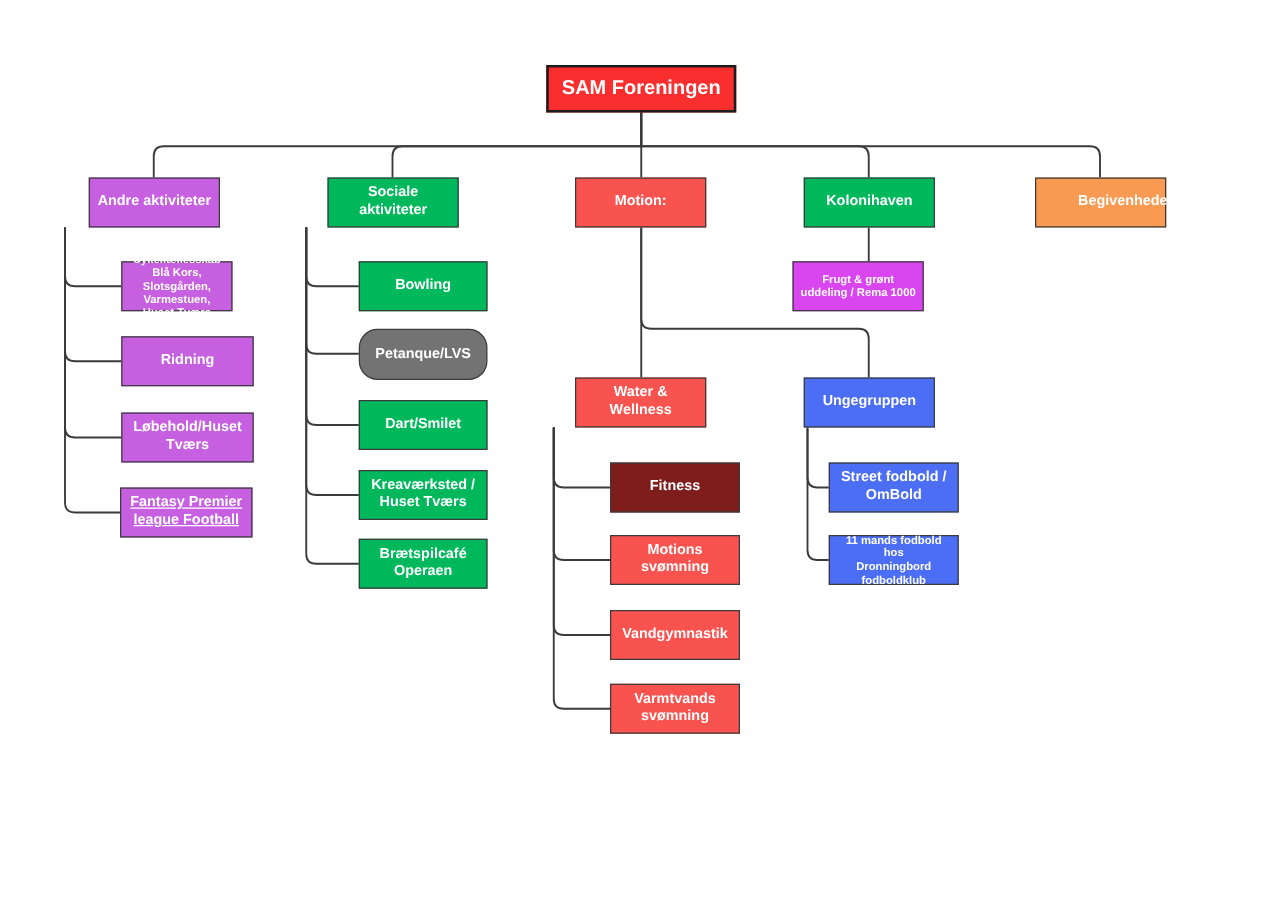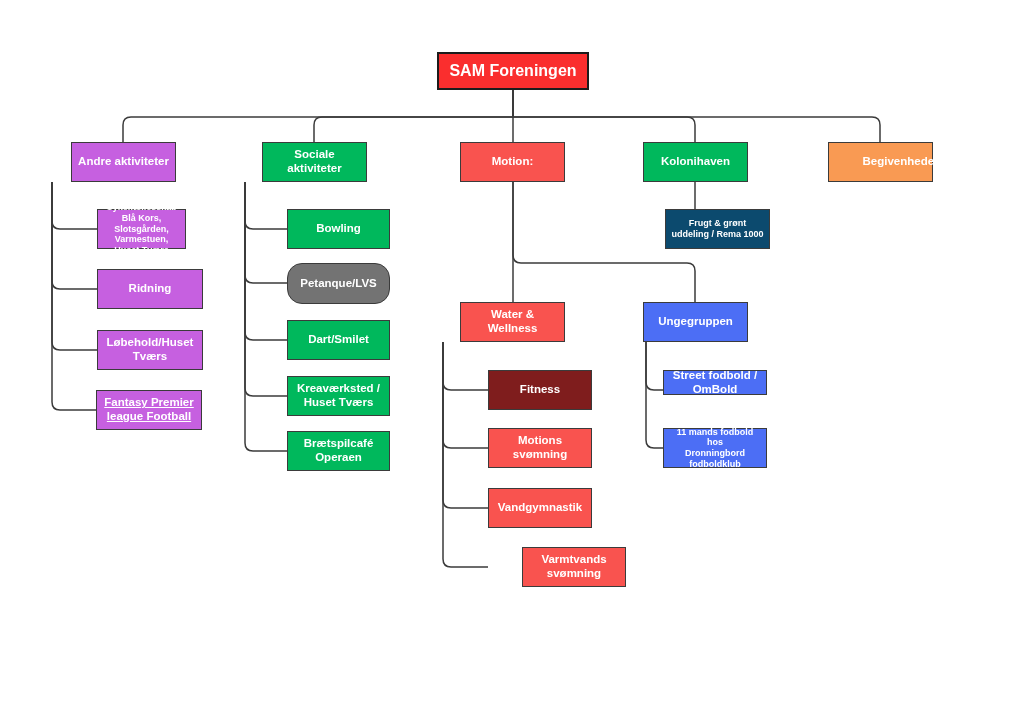--- a/index.html
+++ b/index.html
@@ -94,29 +94,29 @@
 Tværs</div>
       <div class="node sz-normal" style="left: 96px; top: 390px; width: 106px; height: 40px; background: rgb(198, 96, 224); color: rgb(255, 255, 255); text-decoration: underline;">Fantasy Premier
 league Football</div>
       <div class="node sz-normal" style="left: 287px; top: 209px; width: 103px; height: 40px; background: rgb(0, 184, 92); color: rgb(255, 255, 255);">Bowling</div>
       <div class="node sz-normal" style="left: 287px; top: 263px; width: 103px; height: 41px; background: #737373; color: rgb(255, 255, 255); border-radius: 15px;">Petanque/LVS</div>
       <div class="node sz-normal" style="left: 287px; top: 320px; width: 103px; height: 40px; background: rgb(0, 184, 92); color: rgb(255, 255, 255);">Dart/Smilet</div>
       <div class="node sz-normal" style="left: 287px; top: 376px; width: 103px; height: 40px; background: rgb(0, 184, 92); color: rgb(255, 255, 255);">Kreaværksted /
 Huset Tværs</div>
       <div class="node sz-normal" style="left: 287px; top: 431px; width: 103px; height: 40px; background: rgb(0, 184, 92); color: rgb(255, 255, 255);">Brætspilcafé
 Operaen</div>
-      <div class="node sz-small" style="left: 665px; top: 209px; width: 105px; height: 40px; background: #0c4a6e; color: rgb(255, 255, 255);">Frugt &amp; grønt
+      <div class="node sz-small" style="left: 634px; top: 209px; width: 105px; height: 40px; background: #d946ef; color: rgb(255, 255, 255);">Frugt &amp; grønt
 uddeling / Rema 1000</div>
       <div class="node sz-normal" style="left: 460px; top: 302px; width: 105px; height: 40px; background: rgb(249, 83, 79); color: rgb(255, 255, 255);">Water &amp; Wellness</div>
       <div class="node sz-normal" style="left: 643px; top: 302px; width: 105px; height: 40px; background: rgb(76, 110, 245); color: rgb(255, 255, 255);">Ungegruppen</div>
       <div class="node sz-normal" style="left: 488px; top: 370px; width: 104px; height: 40px; background: #7f1d1d; color: rgb(255, 255, 255);">Fitness</div>
       <div class="node sz-normal" style="left: 488px; top: 428px; width: 104px; height: 40px; background: rgb(249, 83, 79); color: rgb(255, 255, 255);">Motions
 svømning</div>
       <div class="node sz-normal" style="left: 488px; top: 488px; width: 104px; height: 40px; background: rgb(249, 83, 79); color: rgb(255, 255, 255);">Vandgymnastik</div>
-      <div class="node sz-normal" style="left: 488px; top: 547px; width: 104px; height: 40px; background: rgb(249, 83, 79); color: rgb(255, 255, 255); margin-left: 34px;">Varmtvands
+      <div class="node sz-normal" style="left: 488px; top: 547px; width: 104px; height: 40px; background: rgb(249, 83, 79); color: rgb(255, 255, 255);">Varmtvands
 svømning</div>
-      <div class="node sz-normal" style="left: 663px; top: 370px; width: 104px; height: 25px; background: rgb(76, 110, 245); color: rgb(255, 255, 255);">Street fodbold /
+      <div class="node sz-normal" style="left: 663px; top: 370px; width: 104px; height: 40px; background: rgb(76, 110, 245); color: rgb(255, 255, 255);">Street fodbold /
 OmBold</div>
       <div class="node sz-small" style="left: 663px; top: 428px; width: 104px; height: 40px; background: rgb(76, 110, 245); color: rgb(255, 255, 255);">11 mands fodbold hos
 Dronningbord
 fodboldklub</div>
     </div>
 </div>
 
 </body></html>

